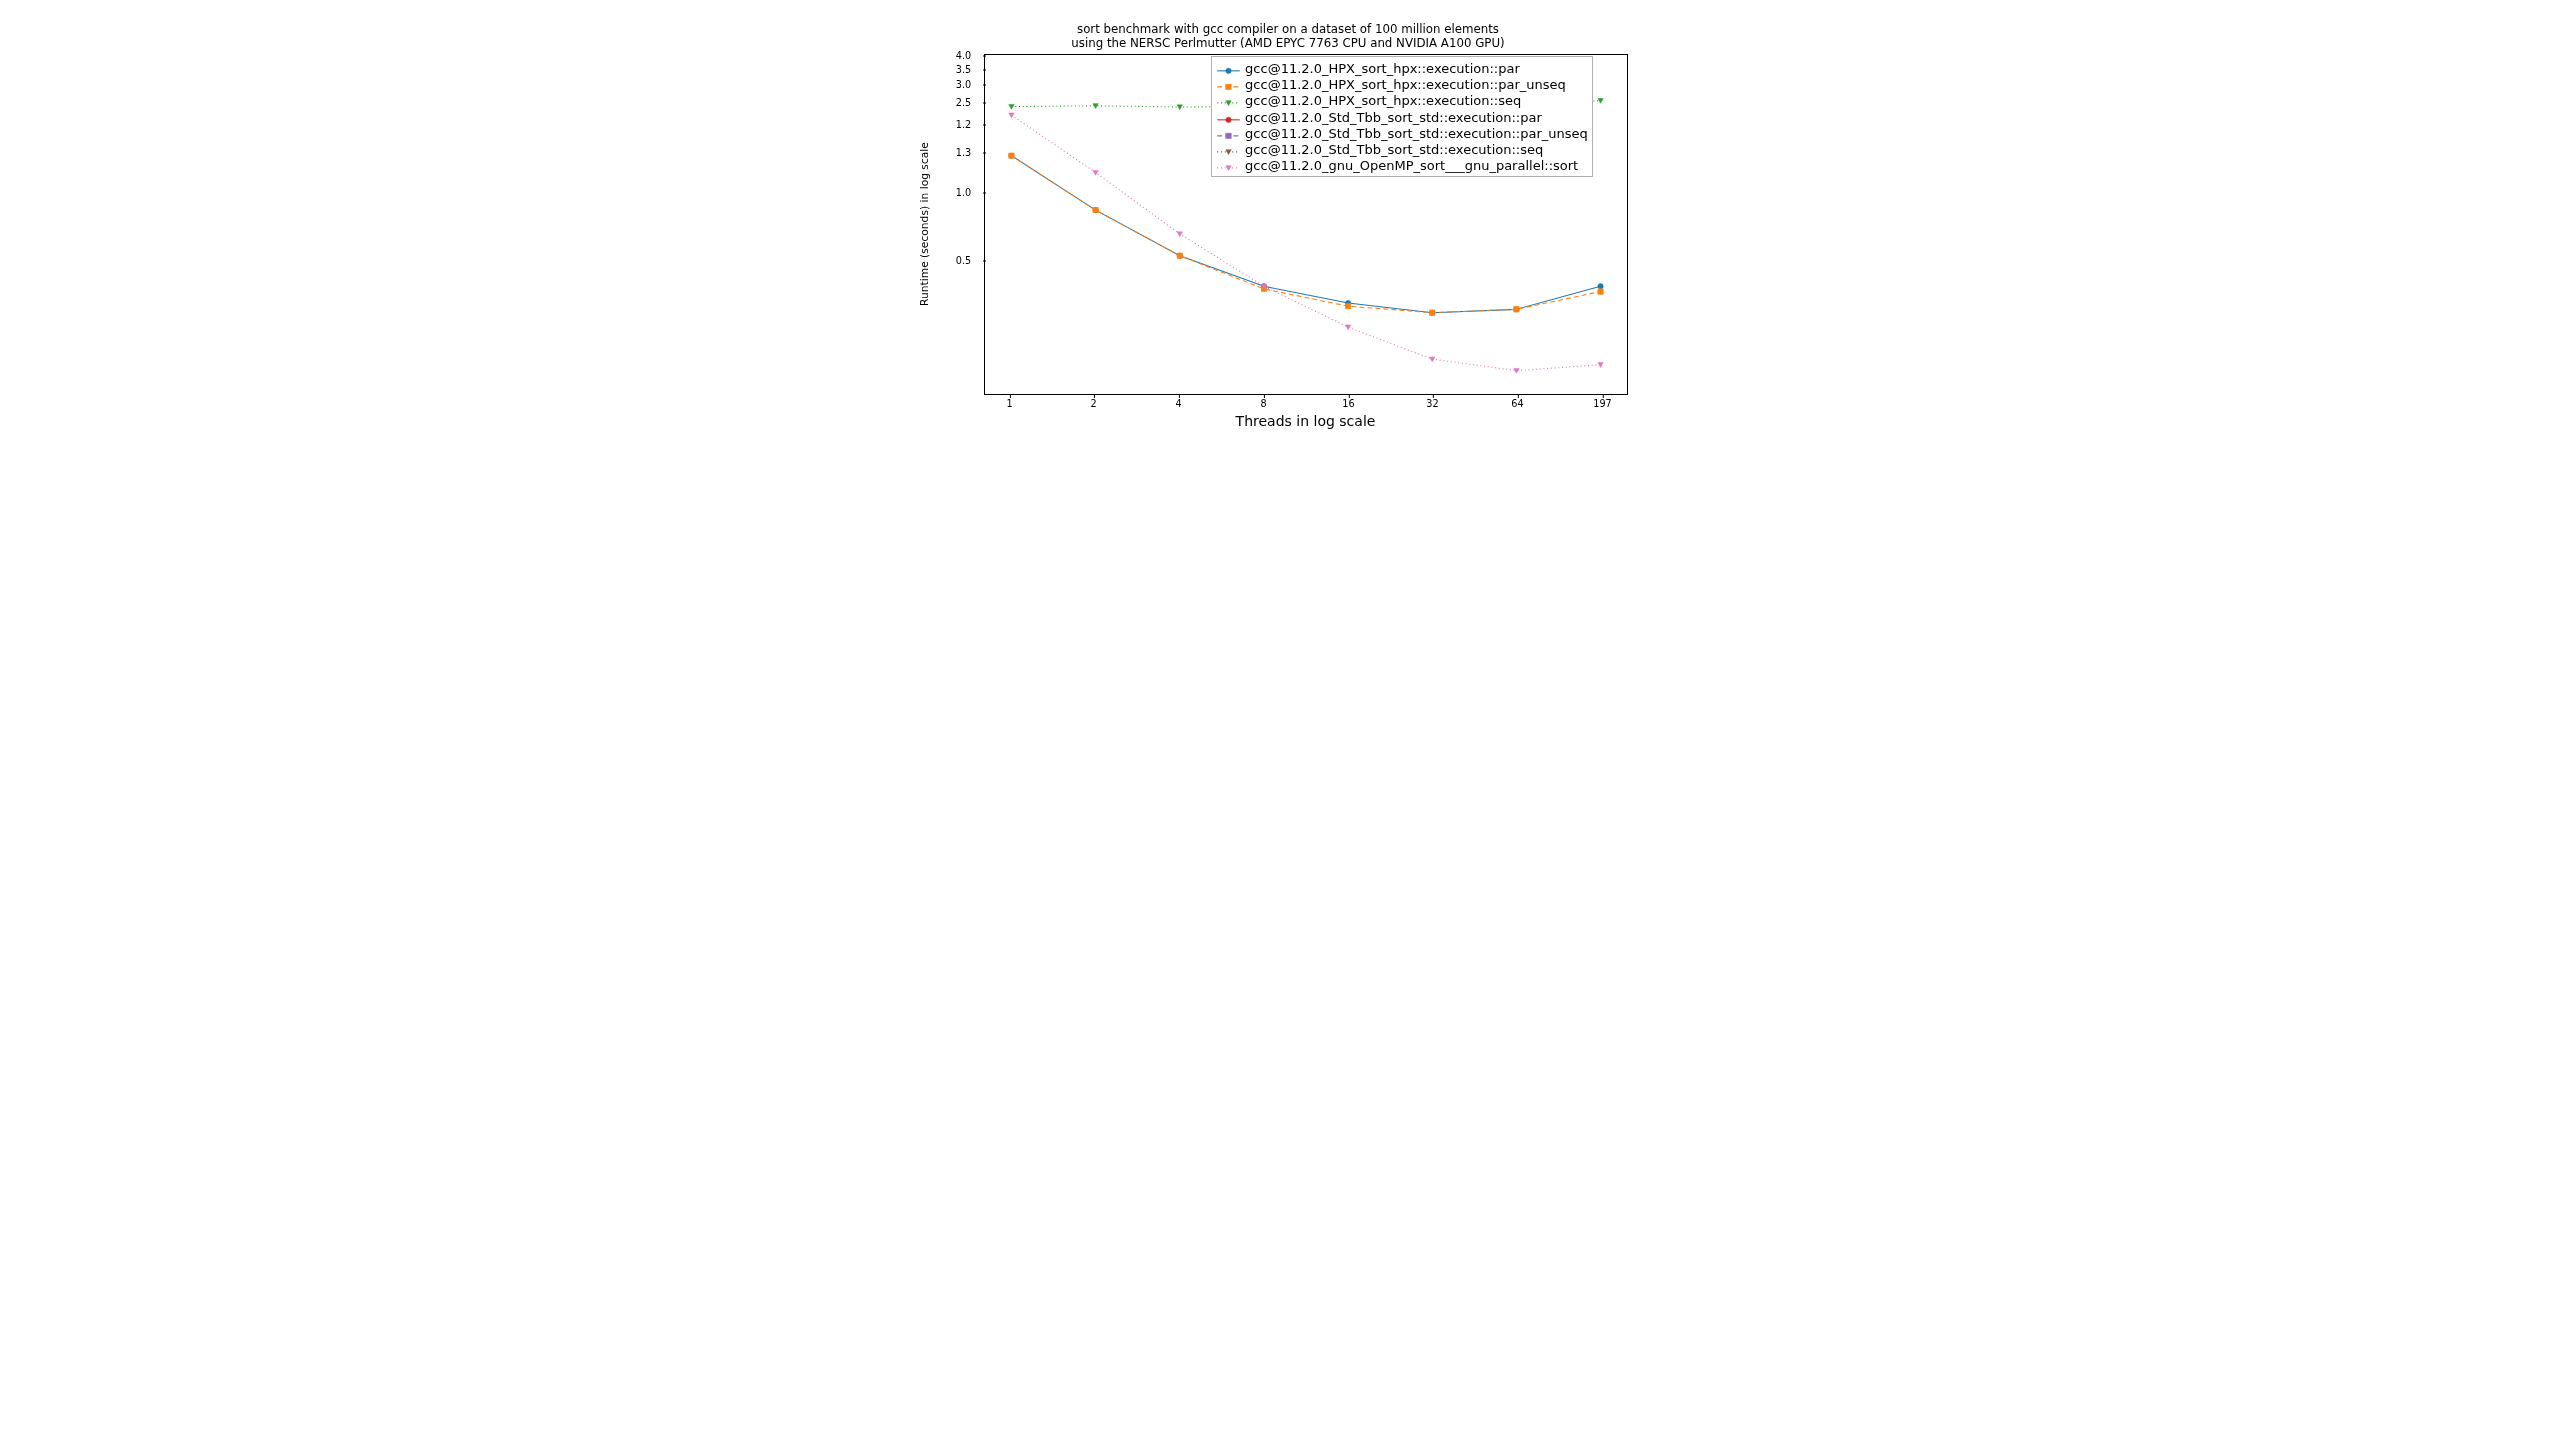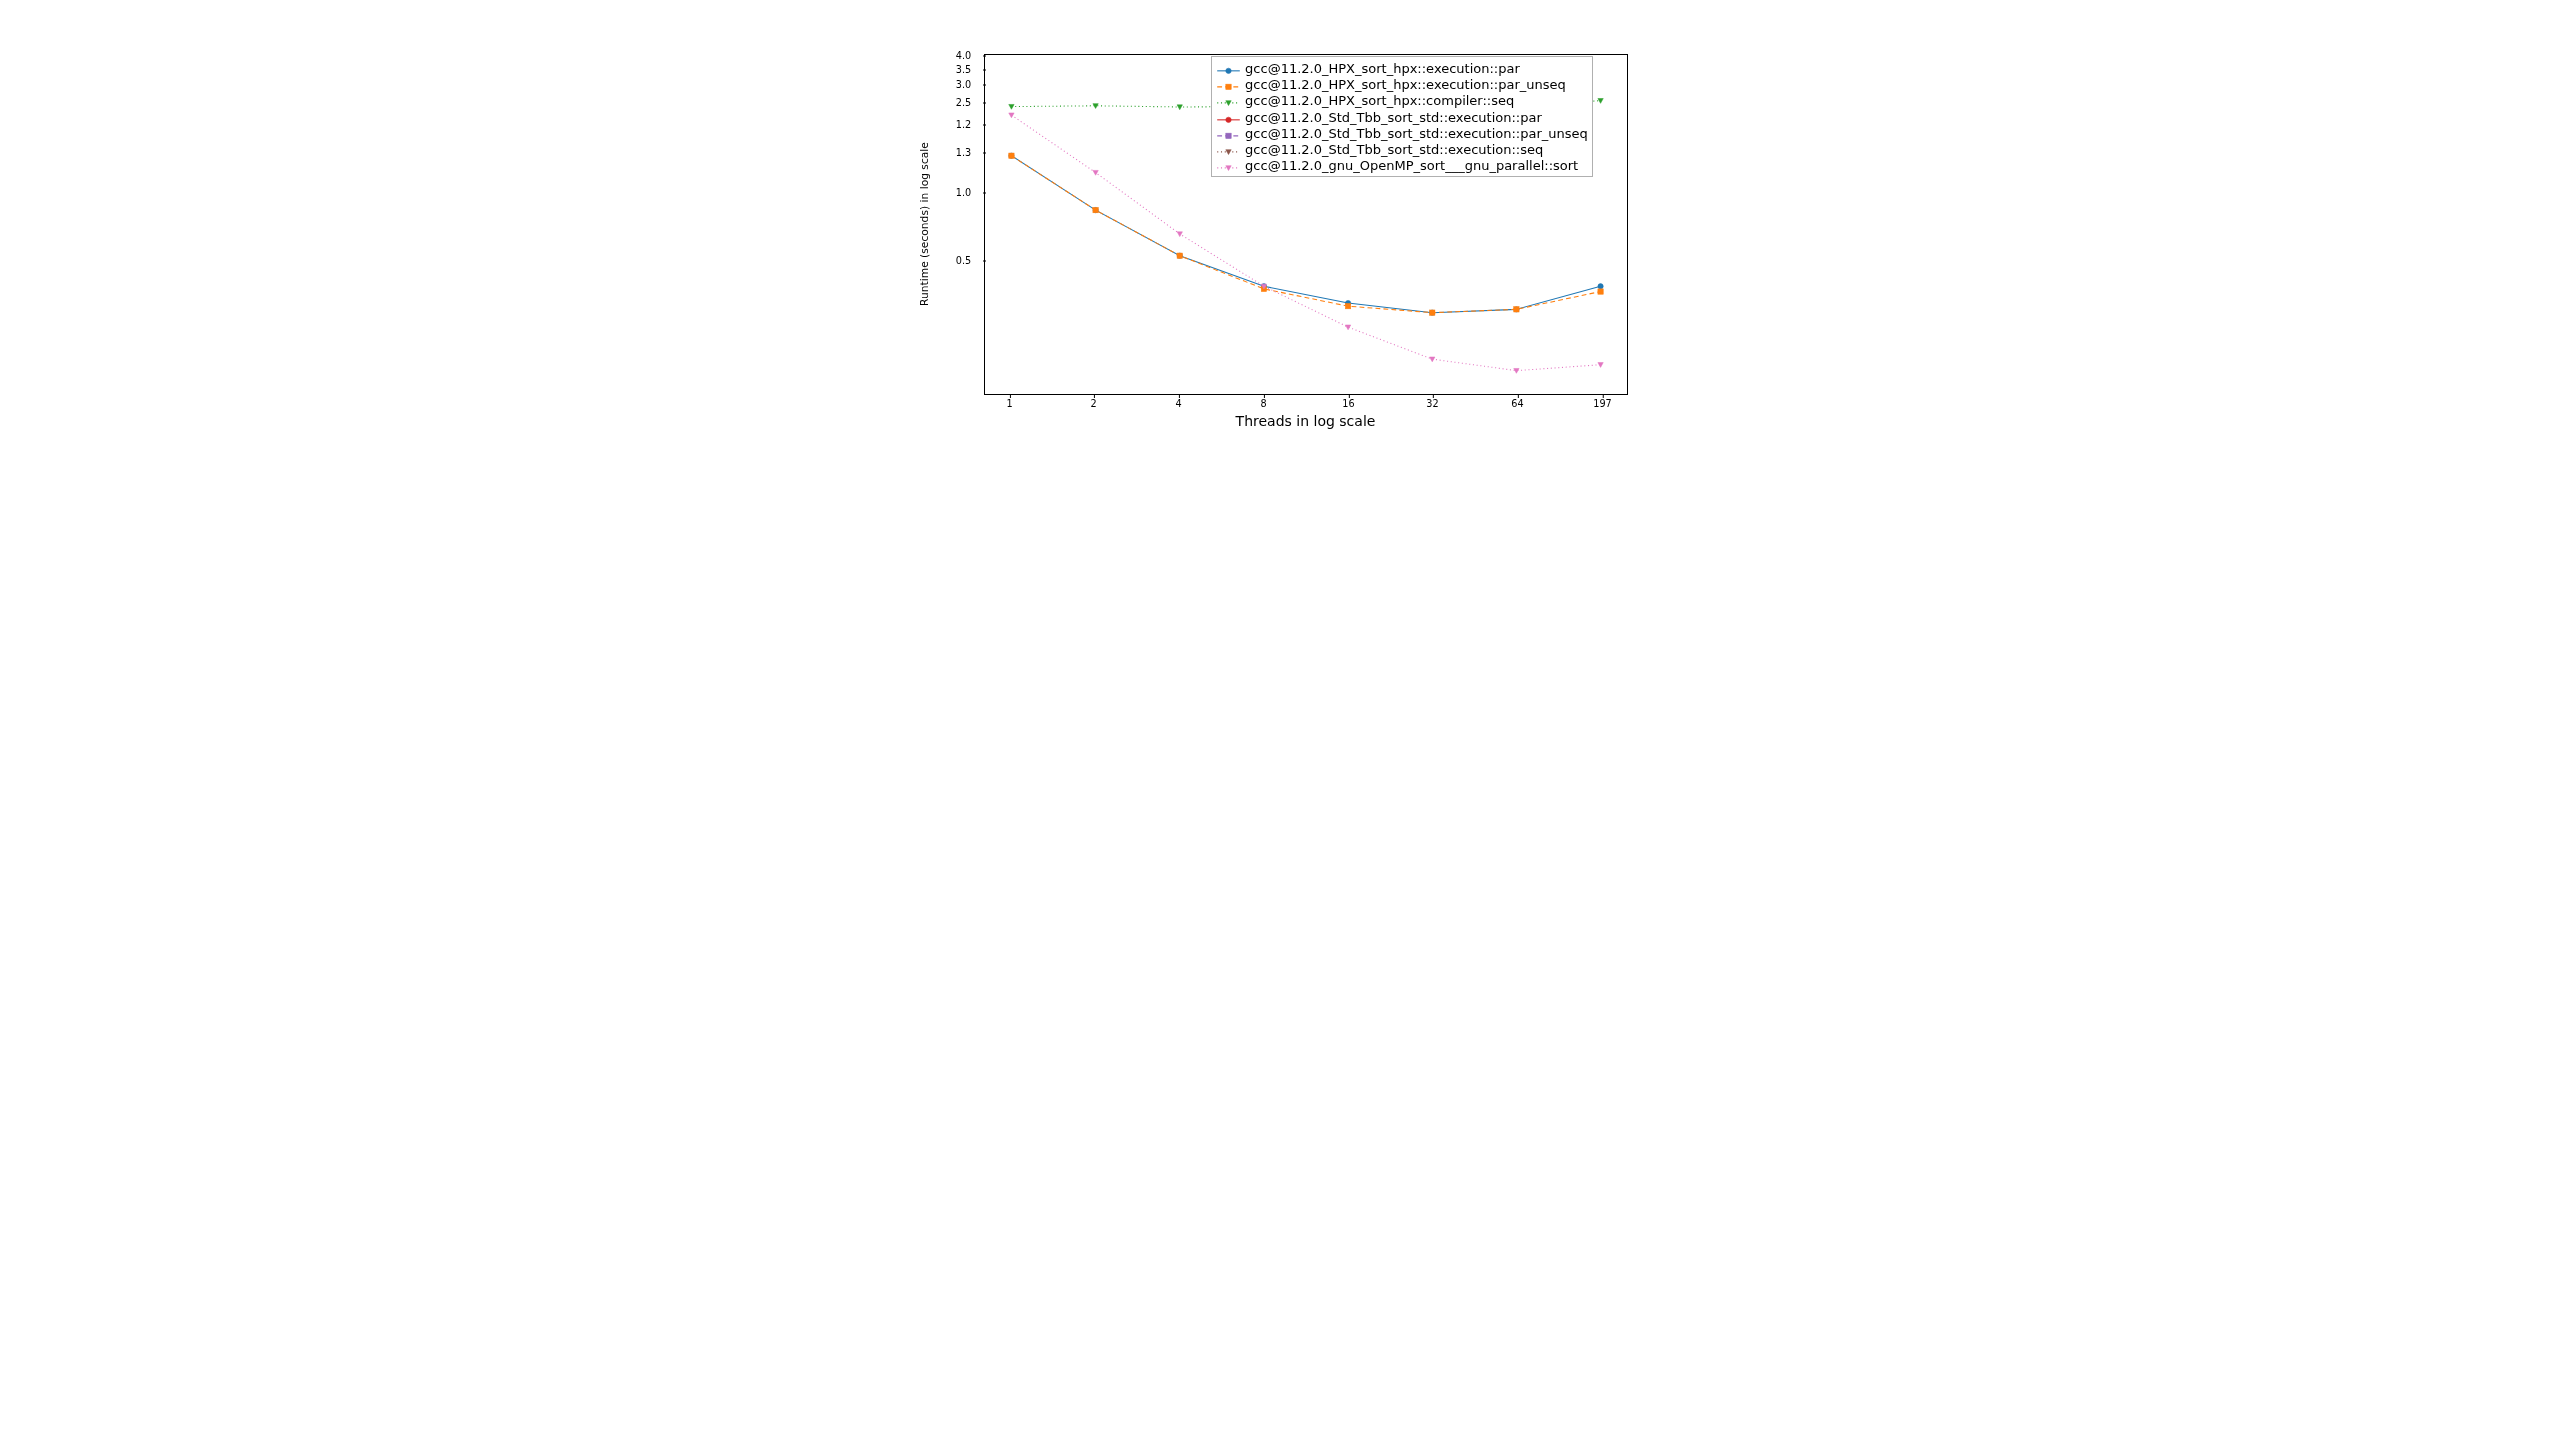--- a/index.html
+++ b/index.html
@@ -107,20 +107,22 @@
     top: 0;
     width: 100%;
     height: 100%;
     overflow: visible;
   }
 </style>
 </head>
 <body>
 
 <div id="chart-wrap">
+  <div id="title">sort benchmark with gcc compiler on a dataset of 100 million elements
+using the NERSC Perlmutter (AMD EPYC 7763 CPU and NVIDIA A100 GPU)</div>
 
   <div id="ylabel">Runtime (seconds) in log scale</div>
   <div id="xlabel">Threads in log scale</div>
 
   <div id="plot-area">
     <svg class="plot-svg" id="plot-svg" viewBox="0 0 1200 636">
         <path d="M 47.4 189.0 L 205.3 291.0 L 363.2 376.5 L 521.1 433.9 L 678.9 465.4 L 836.8 483.4 L 994.7 477.2 L 1152.6 433.9" fill="none" stroke="#1f77b4" stroke-width="2"></path>
         <circle cx="47.368421052631575" cy="188.9602321712291" r="5" fill="#1f77b4" stroke="#1f77b4"></circle>
         <circle cx="205.26315789473685" cy="291.01081672107085" r="5" fill="#1f77b4" stroke="#1f77b4"></circle>
         <circle cx="363.1578947368421" cy="376.5442870518329" r="5" fill="#1f77b4" stroke="#1f77b4"></circle>
@@ -193,21 +195,21 @@
             <line x1="2" y1="9" x2="44" y2="9" stroke="#ff7f0e" stroke-width="2" stroke-dasharray="9 6"></line>
             <rect x="18" y="4" width="10" height="10" fill="#ff7f0e" stroke="#ff7f0e"></rect>
           </svg></div>
         <span>gcc@11.2.0_HPX_sort_hpx::execution::par_unseq</span>
       </div>
       <div class="legend-row">
         <div class="legend-sample"><svg width="25" height="9.7" viewBox="0 0 46 18">
             <line x1="2" y1="9" x2="44" y2="9" stroke="#2ca02c" stroke-width="2" stroke-dasharray="2 5"></line>
             <path d="M 18 5 L 28 5 L 23 14 Z" fill="#2ca02c" stroke="#2ca02c"></path>
           </svg></div>
-        <span>gcc@11.2.0_HPX_sort_hpx::compiler::seq</span>
+        <span>gcc@11.2.0_HPX_sort_hpx::execution::seq</span>
       </div>
       <div class="legend-row">
         <div class="legend-sample"><svg width="25" height="9.7" viewBox="0 0 46 18">
             <line x1="2" y1="9" x2="44" y2="9" stroke="#d62728" stroke-width="2"></line>
             <circle cx="23" cy="9" r="5" fill="#d62728" stroke="#d62728"></circle>
           </svg></div>
         <span>gcc@11.2.0_Std_Tbb_sort_std::execution::par</span>
       </div>
       <div class="legend-row">
         <div class="legend-sample"><svg width="25" height="9.7" viewBox="0 0 46 18">

